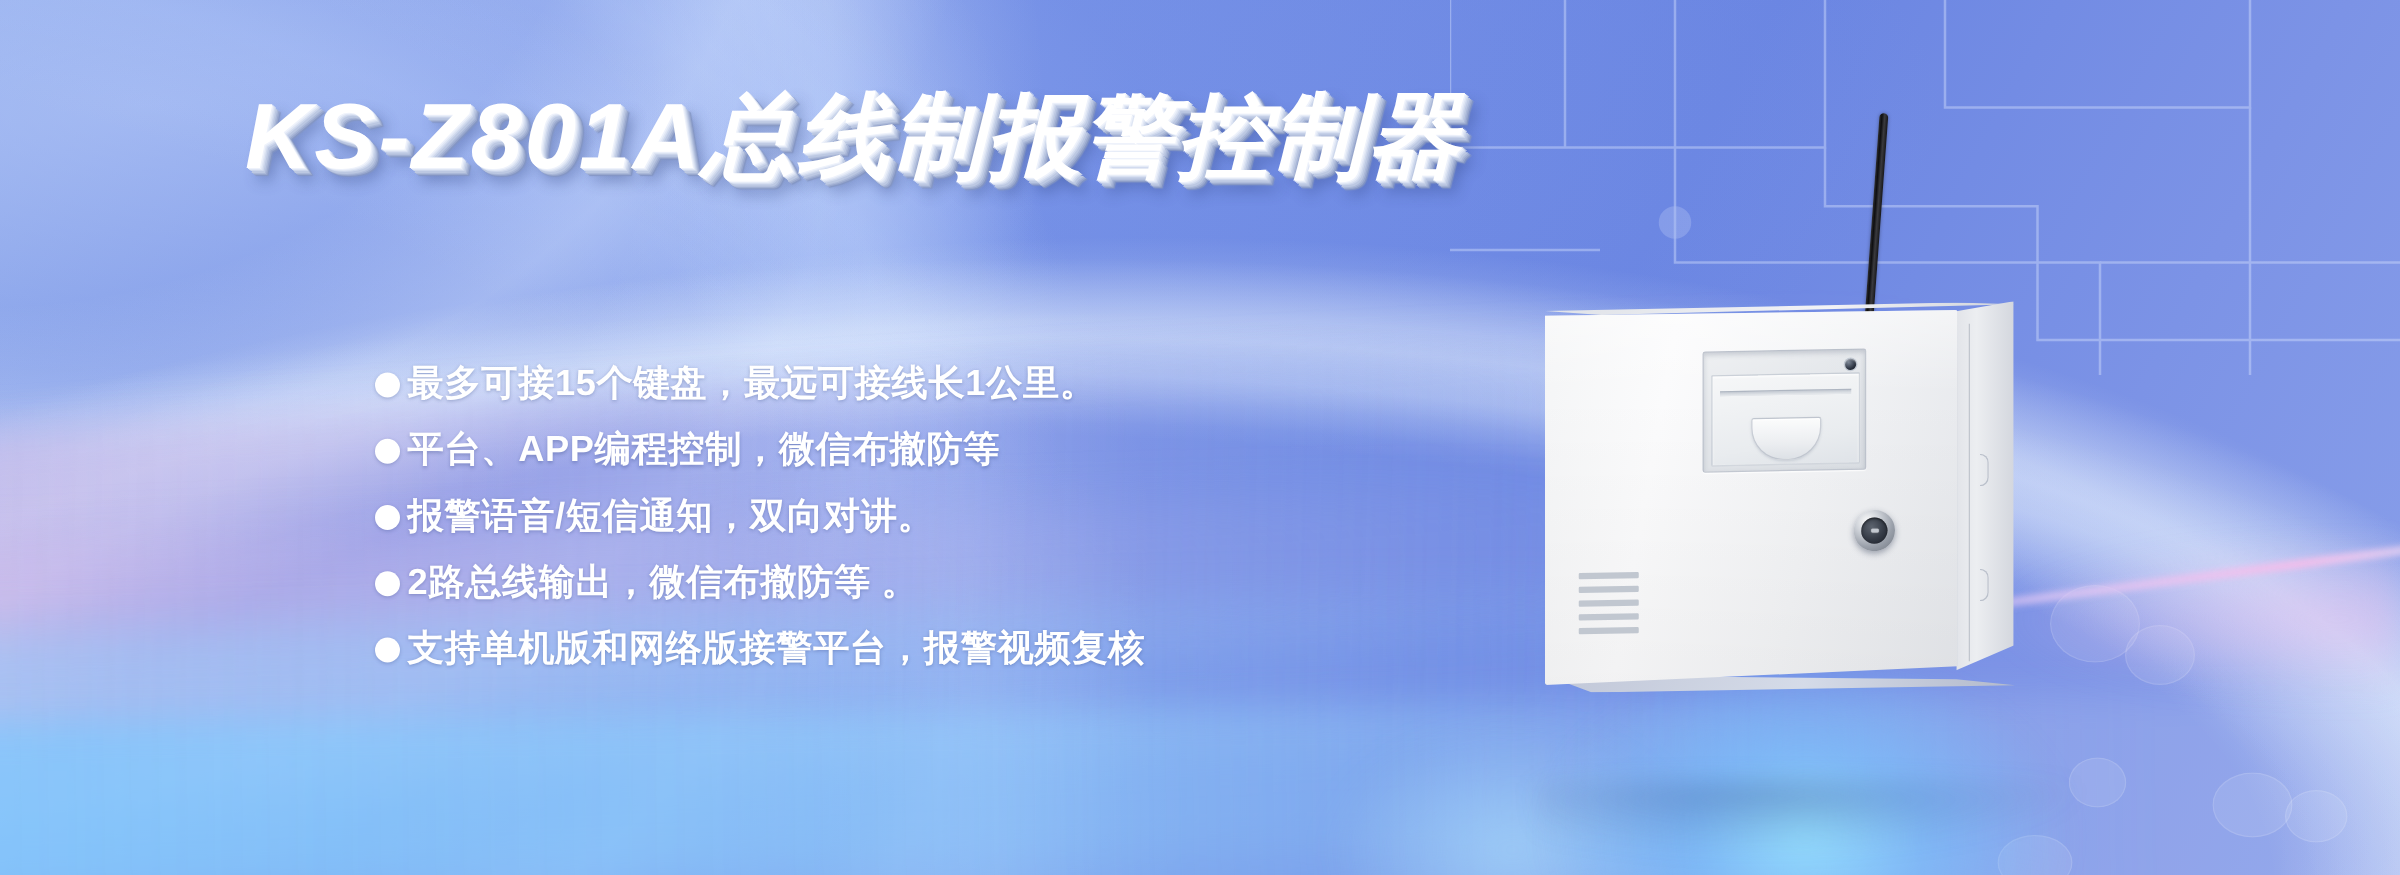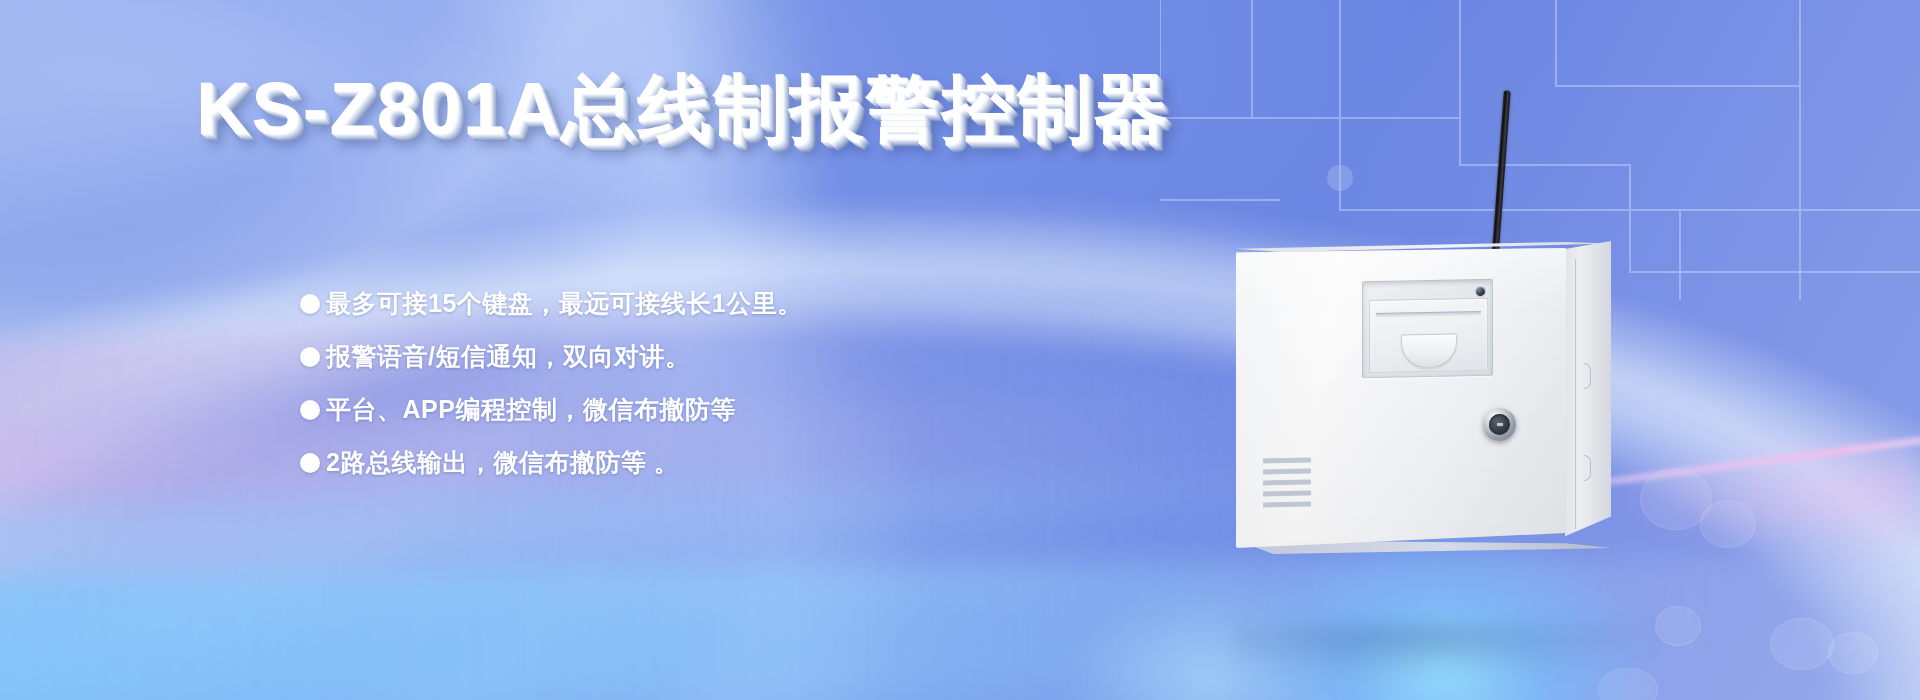--- a/index.html
+++ b/index.html
@@ -72,33 +72,33 @@
     background:radial-gradient(ellipse at center,rgba(180,235,255,0.55) 0%,rgba(255,255,255,0) 70%);
     filter:blur(14px); }
 
   
   .bokeh{ position:absolute; border-radius:50%; background:rgba(255,255,255,0.10);
     box-shadow:inset 0 0 0 1px rgba(255,255,255,0.12); }
 
   
   .title{
     position:absolute; left:196px; top:72px;
-    font-size:74px; line-height:1.0; font-weight:700; 
+    font-size:74px; line-height:1.0; font-weight:700; font-style:italic;
     letter-spacing:2px; color:#ffffff; white-space:nowrap;
     text-shadow:
       1px 1px 0 #eef2fb, 2px 2px 0 #dfe6f4, 3px 3px 0 #cdd7ec,
       4px 4px 0 #bcc8e2, 5px 5px 0 #aab8d8, 6px 6px 0 #98a7cd,
       7px 7px 1px #8496c3, 9px 10px 12px rgba(40,60,120,0.45);
   }
 
   
   .features{ position:absolute; left:300px; top:287px; }
   .feature{
     display:flex; align-items:baseline; gap:6px;
-    height:53px; color:#ffffff; font-size:25px; font-weight:700;
+    height:53px; color:#ffffff; font-size:29px; font-weight:700;
     letter-spacing:0.5px; white-space:nowrap;
     text-shadow:0 1px 3px rgba(30,50,110,0.30);
   }
   .feature .dot{
     display:inline-block; width:20px; height:20px; border-radius:50%;
     background:#ffffff; flex:none; position:relative; top:2px;
     box-shadow:0 1px 3px rgba(30,50,110,0.25);
   }
 
   
@@ -273,29 +273,33 @@
 
   <h1 class="title">KS-Z801A总线制报警控制器</h1>
 
   <ul class="features" style="list-style:none;">
     <li class="feature">
       <span class="dot"></span>
       <span>最多可接15个键盘，最远可接线长1公里。</span>
     </li>
     <li class="feature">
       <span class="dot"></span>
+      <span>平台、APP编程控制，微信布撤防等</span>
+    </li>
+    <li class="feature">
+      <span class="dot"></span>
       <span>报警语音/短信通知，双向对讲。</span>
     </li>
     <li class="feature">
       <span class="dot"></span>
-      <span>平台、APP编程控制，微信布撤防等</span>
-    </li>
-    <li class="feature">
-      <span class="dot"></span>
       <span>2路总线输出，微信布撤防等 。</span>
+    </li>
+    <li class="feature">
+      <span class="dot"></span>
+      <span>支持单机版和网络版接警平台，报警视频复核</span>
     </li>
   </ul>
 
   <div class="reflect"></div>
   <div class="product">
 
     <div class="antenna">
       <span class="base"></span>
     </div>
 

